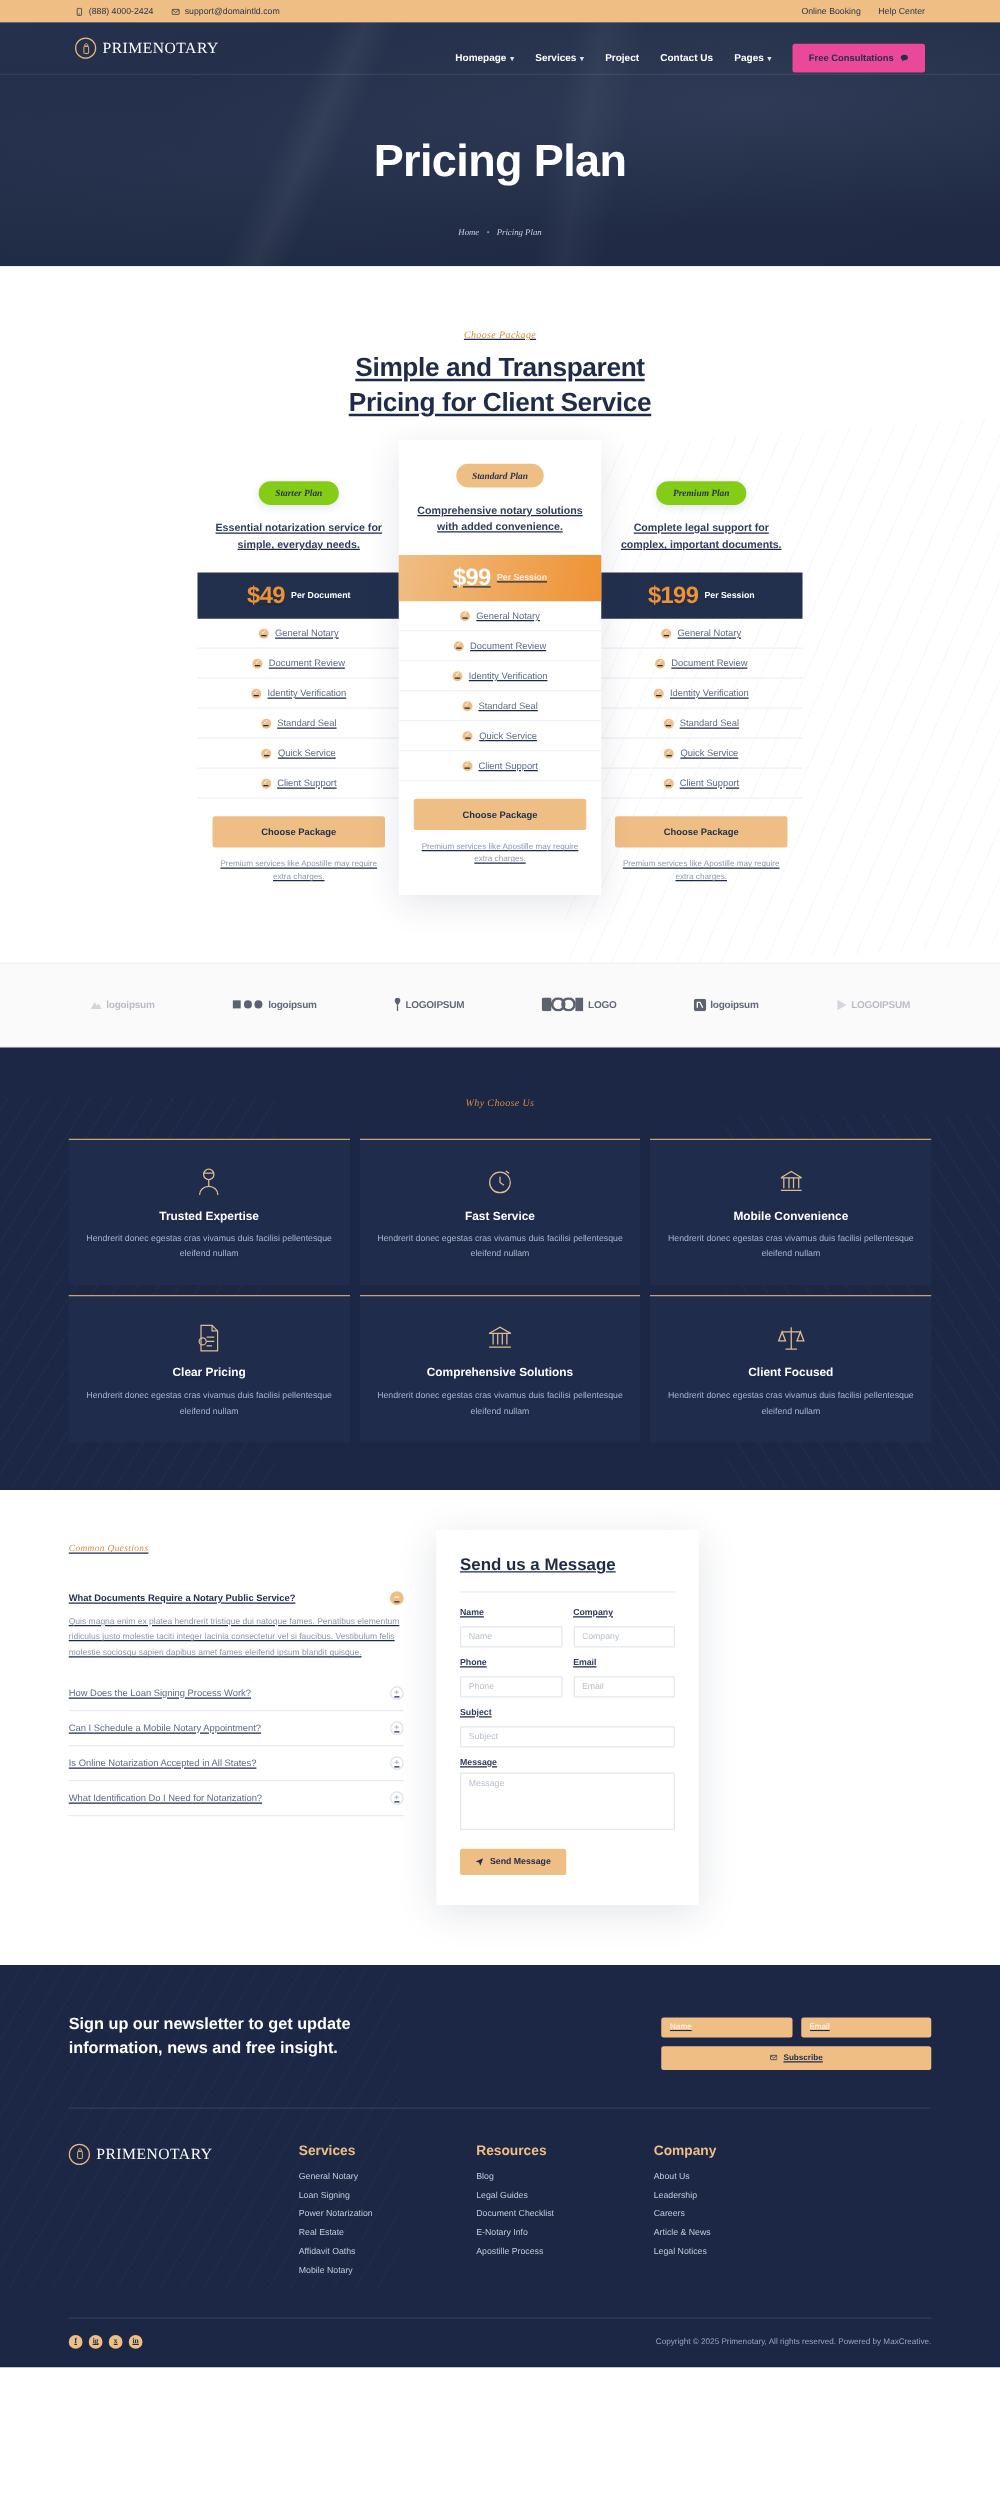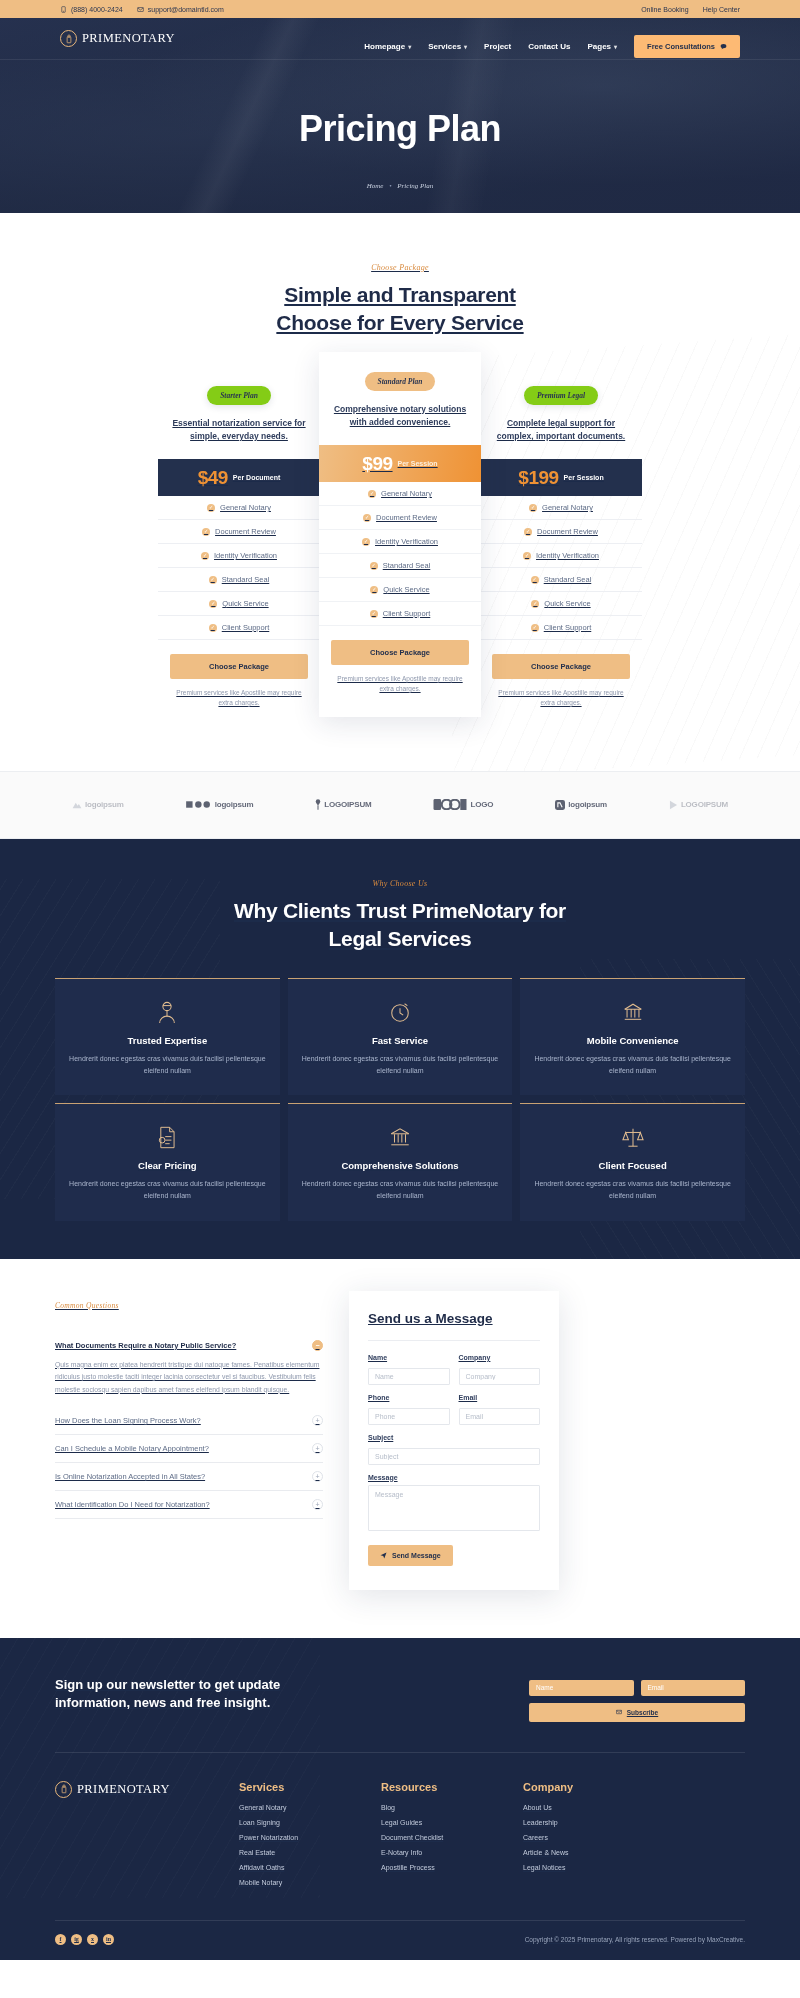--- a/index.html
+++ b/index.html
@@ -54,21 +54,21 @@
     font-family:"Liberation Serif", serif; font-size:12.5px;
     letter-spacing:.4px; font-weight:400;
   }
   .menu { margin-left:auto; display:flex; align-items:center; gap:17px;margin-top:16px; }
   .menu-item {
     font-size:8px; color:#fff; display:flex; align-items:center; gap:3px;
     cursor:pointer; font-weight:600;
   }
   .caret { font-size:6px; opacity:.85; }
   .btn-consult {
-    background:#fdba74; color:#23304d; font-size:7.5px; font-weight:700;
+    background:#ec4899; color:#23304d; font-size:7.5px; font-weight:700;
     padding:7px 13px; border-radius:2px; display:flex; align-items:center; gap:5px;
     cursor:pointer; border:none; font-family:inherit;text-align:center;
   }
   .hero-body {
     position:relative; z-index:5; text-align:center; padding-top:48px;
   }
   .hero-title { font-size:36px; font-weight:700; color:#fff; letter-spacing:-.5px; }
   .crumb {
     margin-top:32px; font-size:7px; color:#c9d1e0;
     font-family:"Liberation Serif", serif; font-style:italic;
@@ -333,21 +333,21 @@
         <span>Pricing Plan</span>
       </div>
     </div>
   </div>
 
   <div class="pricing">
     <div class="container">
       <div class="eyebrow">Choose Package</div>
       <div class="sec-title">
         <span>Simple and Transparent</span><br>
-        <span>Choose for Every Service</span>
+        <span>Pricing for Client Service</span>
       </div>
 
       <div class="cards">
 
         <div class="card plain">
           <div class="plan-chip">Starter Plan</div>
           <div class="plan-desc">Essential notarization service for simple, everyday needs.</div>
           <div class="price-band">
             <span class="price-amt">$49</span>
             <span class="price-per">Per Document</span>
@@ -413,21 +413,21 @@
             <div class="feat">
                 <span class="tick">✓</span>
                 <span>Client Support</span>
               </div>
           </div>
           <button class="choose">Choose Package</button>
           <div class="note">Premium services like Apostille may require extra charges.</div>
         </div>
 
         <div class="card plain">
-          <div class="plan-chip">Premium Legal</div>
+          <div class="plan-chip">Premium Plan</div>
           <div class="plan-desc">Complete legal support for complex, important documents.</div>
           <div class="price-band">
             <span class="price-amt">$199</span>
             <span class="price-per">Per Session</span>
           </div>
           <div>
             <div class="feat">
                 <span class="tick">✓</span>
                 <span>General Notary</span>
               </div>
@@ -514,24 +514,20 @@
             <path d="M1 1l10 6-10 6z" fill="#7b8599"></path>
           </svg>
         </span>
       <span>LOGOIPSUM</span>
     </div>
   </div>
 
   <div class="why">
     <div class="container">
       <div class="eyebrow">Why Choose Us</div>
-      <div class="sec-title">
-        <span>Why Clients Trust PrimeNotary for</span><br>
-        <span>Legal Services</span>
-      </div>
       <div class="grid3">
 
         <div class="fcard">
           <div class="ficon">
             <svg width="22" height="24" viewBox="0 0 24 26" fill="none" stroke="#e2bd90" stroke-width="1.1">
                 <circle cx="12" cy="7" r="4.5"></circle>
                 <path d="M7.5 6h9"></path>
                 <path d="M4 25c0-4.5 3.6-7.5 8-7.5s8 3 8 7.5"></path>
                 <path d="M12 12v6"></path>
               </svg>

